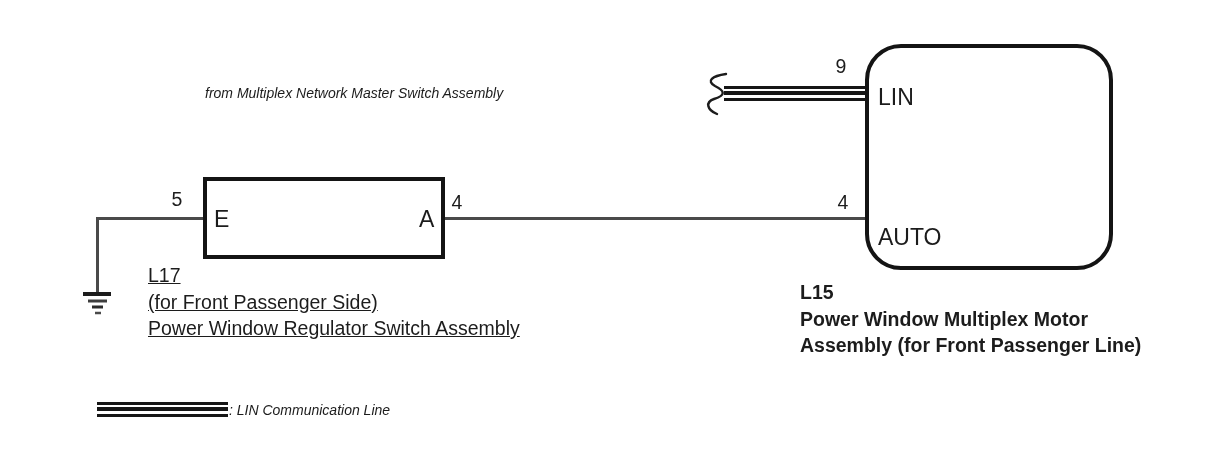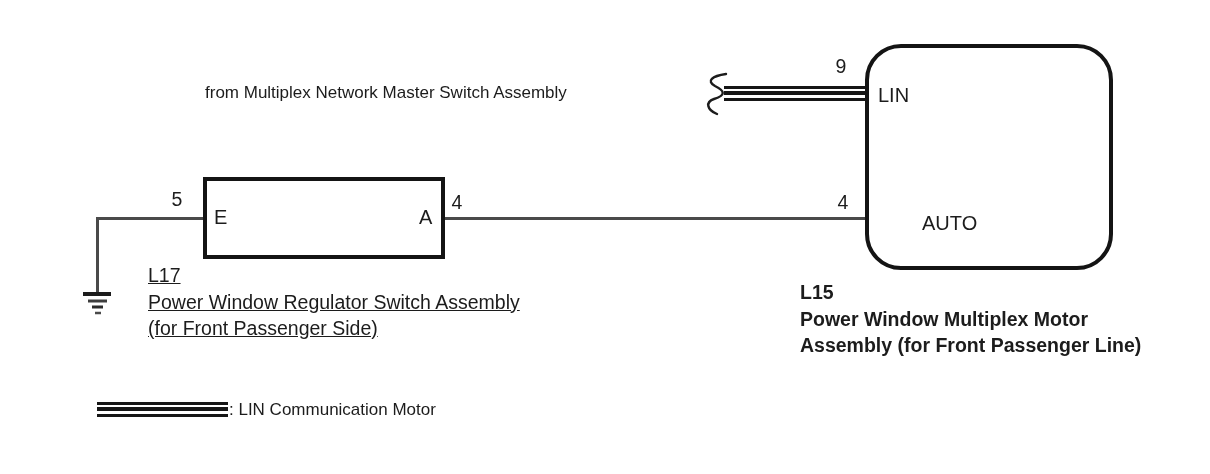--- a/index.html
+++ b/index.html
@@ -4,21 +4,21 @@
 <style>
   html,body{margin:0;padding:0;background:#fff;}
   .canvas{
     position:relative;
     width:1210px;height:474px;
     background:#ffffff;
     font-family:"Liberation Sans", sans-serif;
     color:#1c1c1c;
     overflow:hidden;
   }
-  .txt{position:absolute;font-size:17px;line-height:22px;white-space:nowrap;}
+  .txt{position:absolute;font-size:14px;line-height:22px;white-space:nowrap;font-style:italic;}
   .pin{position:absolute;font-size:19.5px;width:40px;text-align:center;white-space:nowrap;}
   .block-label{position:absolute;font-size:19.5px;line-height:26.5px;white-space:nowrap;}
 
   
   .switch-box{
     position:absolute;left:203px;top:177px;width:242px;height:82px;
     border:4px solid #141414;background:#fff;box-sizing:border-box;
   }
   .motor-box{
     position:absolute;left:865px;top:44px;width:248px;height:226px;
@@ -36,21 +36,21 @@
     background:linear-gradient(to bottom,
       #161616 0px,#161616 3px,
       #ffffff 3px,#ffffff 5.5px,
       #161616 5.5px,#161616 9.5px,
       #ffffff 9.5px,#ffffff 12px,
       #161616 12px,#161616 15px);
   }
   .lin-wire{left:724px;top:86px;width:141px;}
   .legend-stripe{left:97px;top:402px;width:131px;}
 
-  .terminal{position:absolute;font-size:20px;white-space:nowrap;}
+  .terminal{position:absolute;font-size:23px;white-space:nowrap;}
 
   svg{position:absolute;overflow:visible;}
 </style>
 </head>
 <body>
 
 <div class="canvas">
 
   <div class="txt" style="left:205px;top:82px;">from Multiplex Network Master Switch Assembly</div>
 
@@ -74,30 +74,30 @@
     <line x1="13" y1="22" x2="19" y2="22" stroke="#4a4a4a" stroke-width="2.5"></line>
   </svg>
   <div class="pin" style="left:157px;top:188px;">5</div>
 
   <div class="switch-box"></div>
   <div class="terminal" style="left:214px;top:206px;">E</div>
   <div class="terminal" style="left:419px;top:206px;">A</div>
 
   <div class="motor-box"></div>
   <div class="terminal" style="left:878px;top:84px;">LIN</div>
-  <div class="terminal" style="left:878px;top:212px;margin-left:44px;">AUTO</div>
+  <div class="terminal" style="left:878px;top:224px;">AUTO</div>
 
   <div class="block-label" style="left:148px;top:262px;text-decoration:underline;">
     <div>L17</div>
+    <div>(for Front Passenger Side)</div>
     <div>Power Window Regulator Switch Assembly</div>
-    <div>(for Front Passenger Side)</div>
   </div>
 
   <div class="block-label" style="left:800px;top:279px;font-weight:bold;">
     <div>L15</div>
     <div>Power Window Multiplex Motor</div>
     <div>Assembly (for Front Passenger Line)</div>
   </div>
 
   <div class="lin-stripe legend-stripe"></div>
-  <div class="txt" style="left:229px;top:399px;">: LIN Communication Motor</div>
+  <div class="txt" style="left:229px;top:399px;">: LIN Communication Line</div>
 
 </div>
 
 </body></html>

